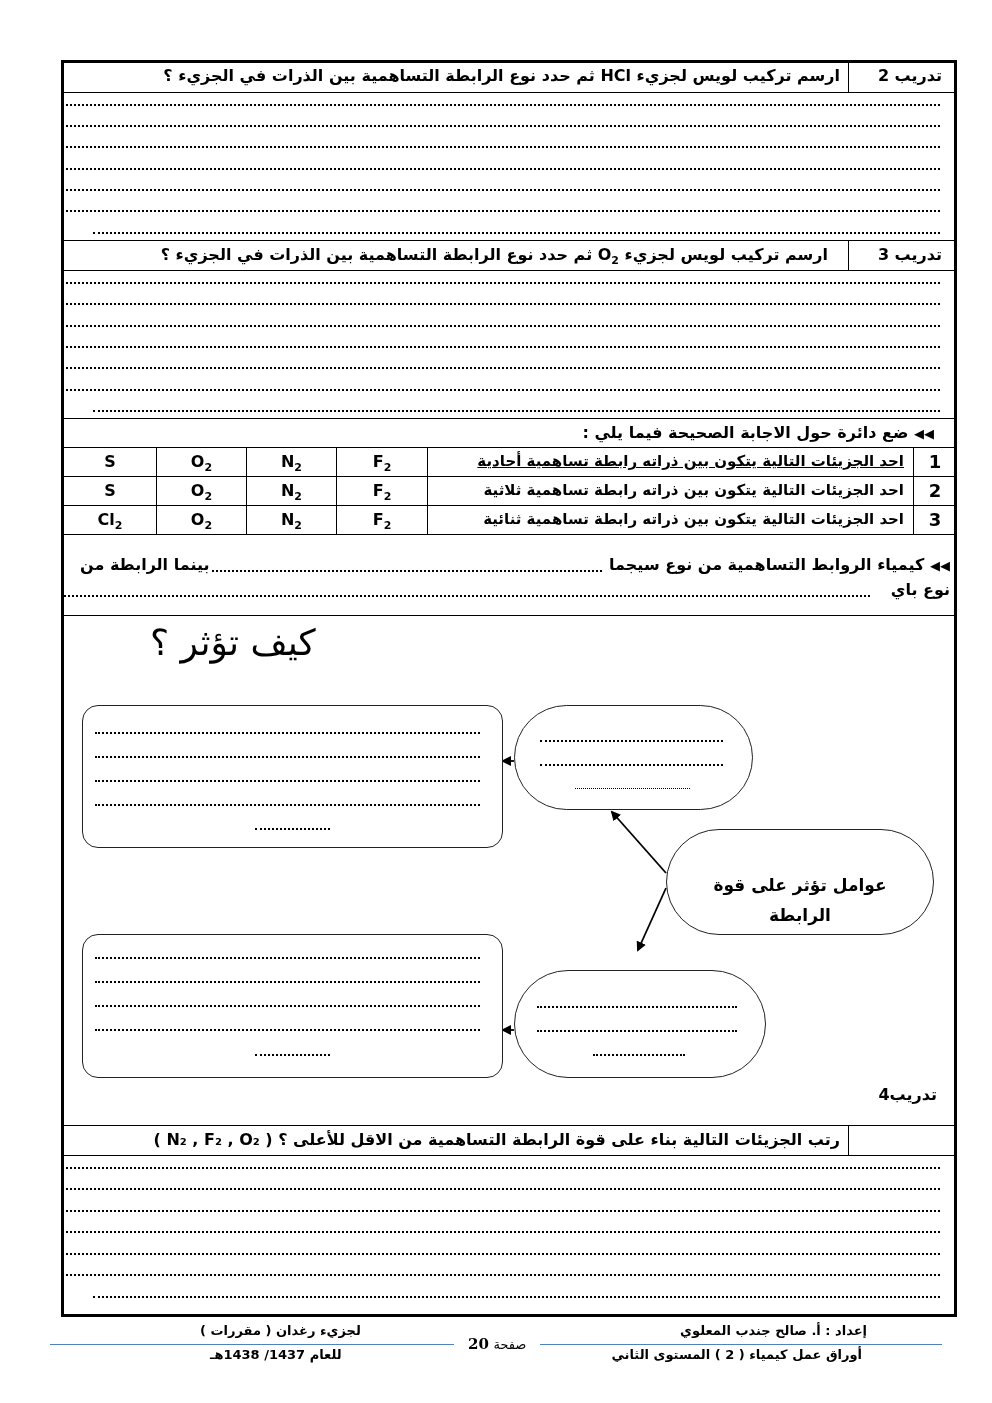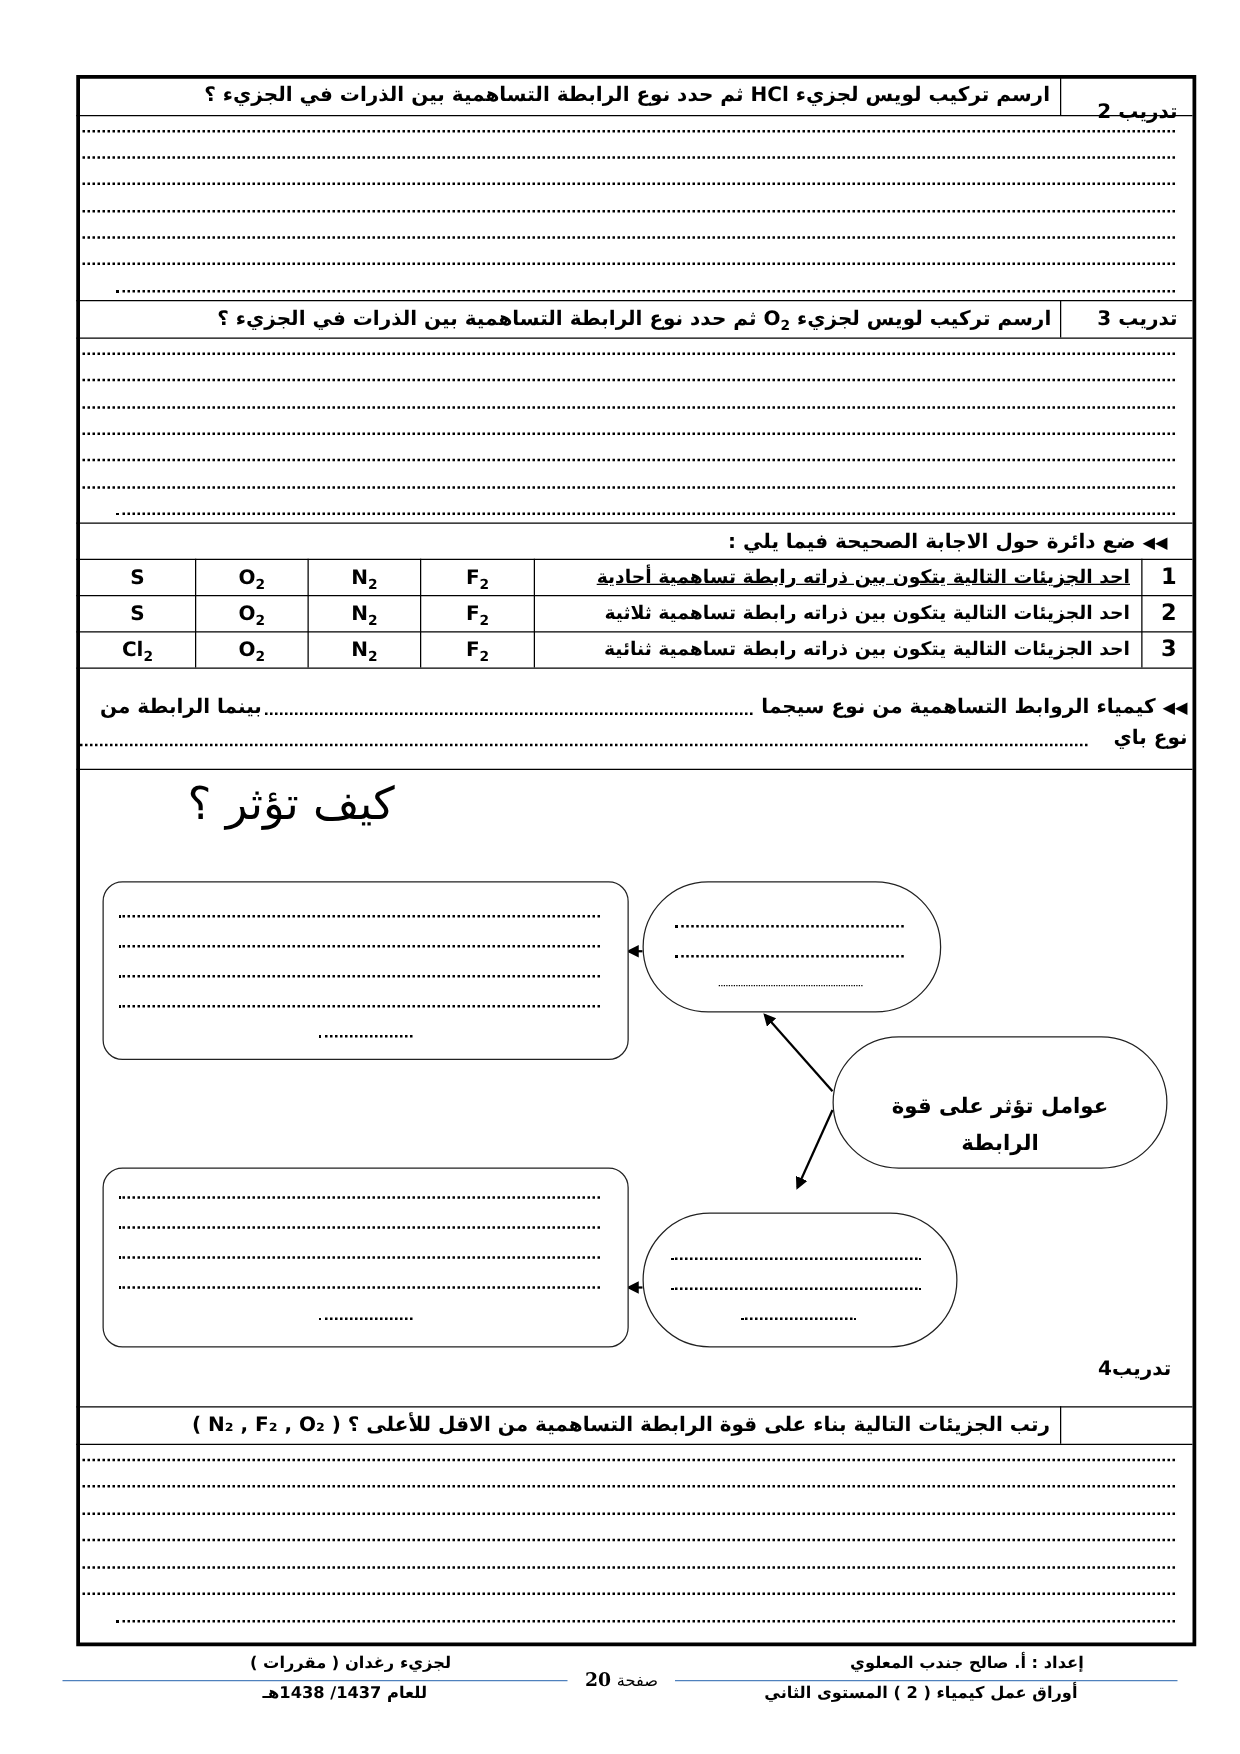--- a/index.html
+++ b/index.html
@@ -23,37 +23,37 @@
   .box { position:absolute; border:1.5px solid #222; background:#fff; box-sizing:border-box; }
   .footer-text { position:absolute; direction:rtl; font-size:13px; font-weight:bold; white-space:nowrap; }
 </style>
 </head>
 <body>
 
 <div class="frame"></div>
 
 <div class="hline" style="left:61px; top:92px; width:893px;"></div>
 <div class="vline" style="left:848px; top:62px; height:30px;"></div>
-<div class="qlabel" style="right:50px; top:66px;margin-top:13px;">تدريب 2</div>
+<div class="qlabel" style="right:50px; top:66px;">تدريب 2</div>
 <div class="qtext" style="right:152px; top:66px;">ارسم تركيب لويس لجزيء HCl ثم حدد نوع الرابطة التساهمية بين الذرات في الجزيء ؟</div>
 <div>
   <div class="dots" style="left:66px; top:104px; width:874px;"></div>
   <div class="dots" style="left:66px; top:125px; width:874px;"></div>
   <div class="dots" style="left:66px; top:146px; width:874px;"></div>
   <div class="dots" style="left:66px; top:168px; width:874px;"></div>
   <div class="dots" style="left:66px; top:189px; width:874px;"></div>
   <div class="dots" style="left:66px; top:210px; width:874px;"></div>
   <div class="dots" style="left:93px; top:232px; width:847px;"></div>
 </div>
 
 <div class="hline" style="left:61px; top:240px; width:893px;"></div>
 <div class="hline" style="left:61px; top:270px; width:893px;"></div>
 <div class="vline" style="left:848px; top:240px; height:30px;"></div>
 <div class="qlabel" style="right:50px; top:245px;">تدريب 3</div>
-<div class="qtext" style="right:151px; top:245px;"><span>ارسم تركيب لويس لجزيء </span><span>O</span><sub style="font-size:11px">2</sub><span> ثم حدد نوع الرابطة التساهمية بين الذرات في الجزيء ؟</span></div>
+<div class="qtext" style="right:164px; top:245px;"><span>ارسم تركيب لويس لجزيء </span><span>O</span><sub style="font-size:11px">2</sub><span> ثم حدد نوع الرابطة التساهمية بين الذرات في الجزيء ؟</span></div>
 <div>
   <div class="dots" style="left:66px; top:282px; width:874px;"></div>
   <div class="dots" style="left:66px; top:303px; width:874px;"></div>
   <div class="dots" style="left:66px; top:325px; width:874px;"></div>
   <div class="dots" style="left:66px; top:346px; width:874px;"></div>
   <div class="dots" style="left:66px; top:367px; width:874px;"></div>
   <div class="dots" style="left:66px; top:389px; width:874px;"></div>
   <div class="dots" style="left:93px; top:410px; width:847px;"></div>
 </div>
 

